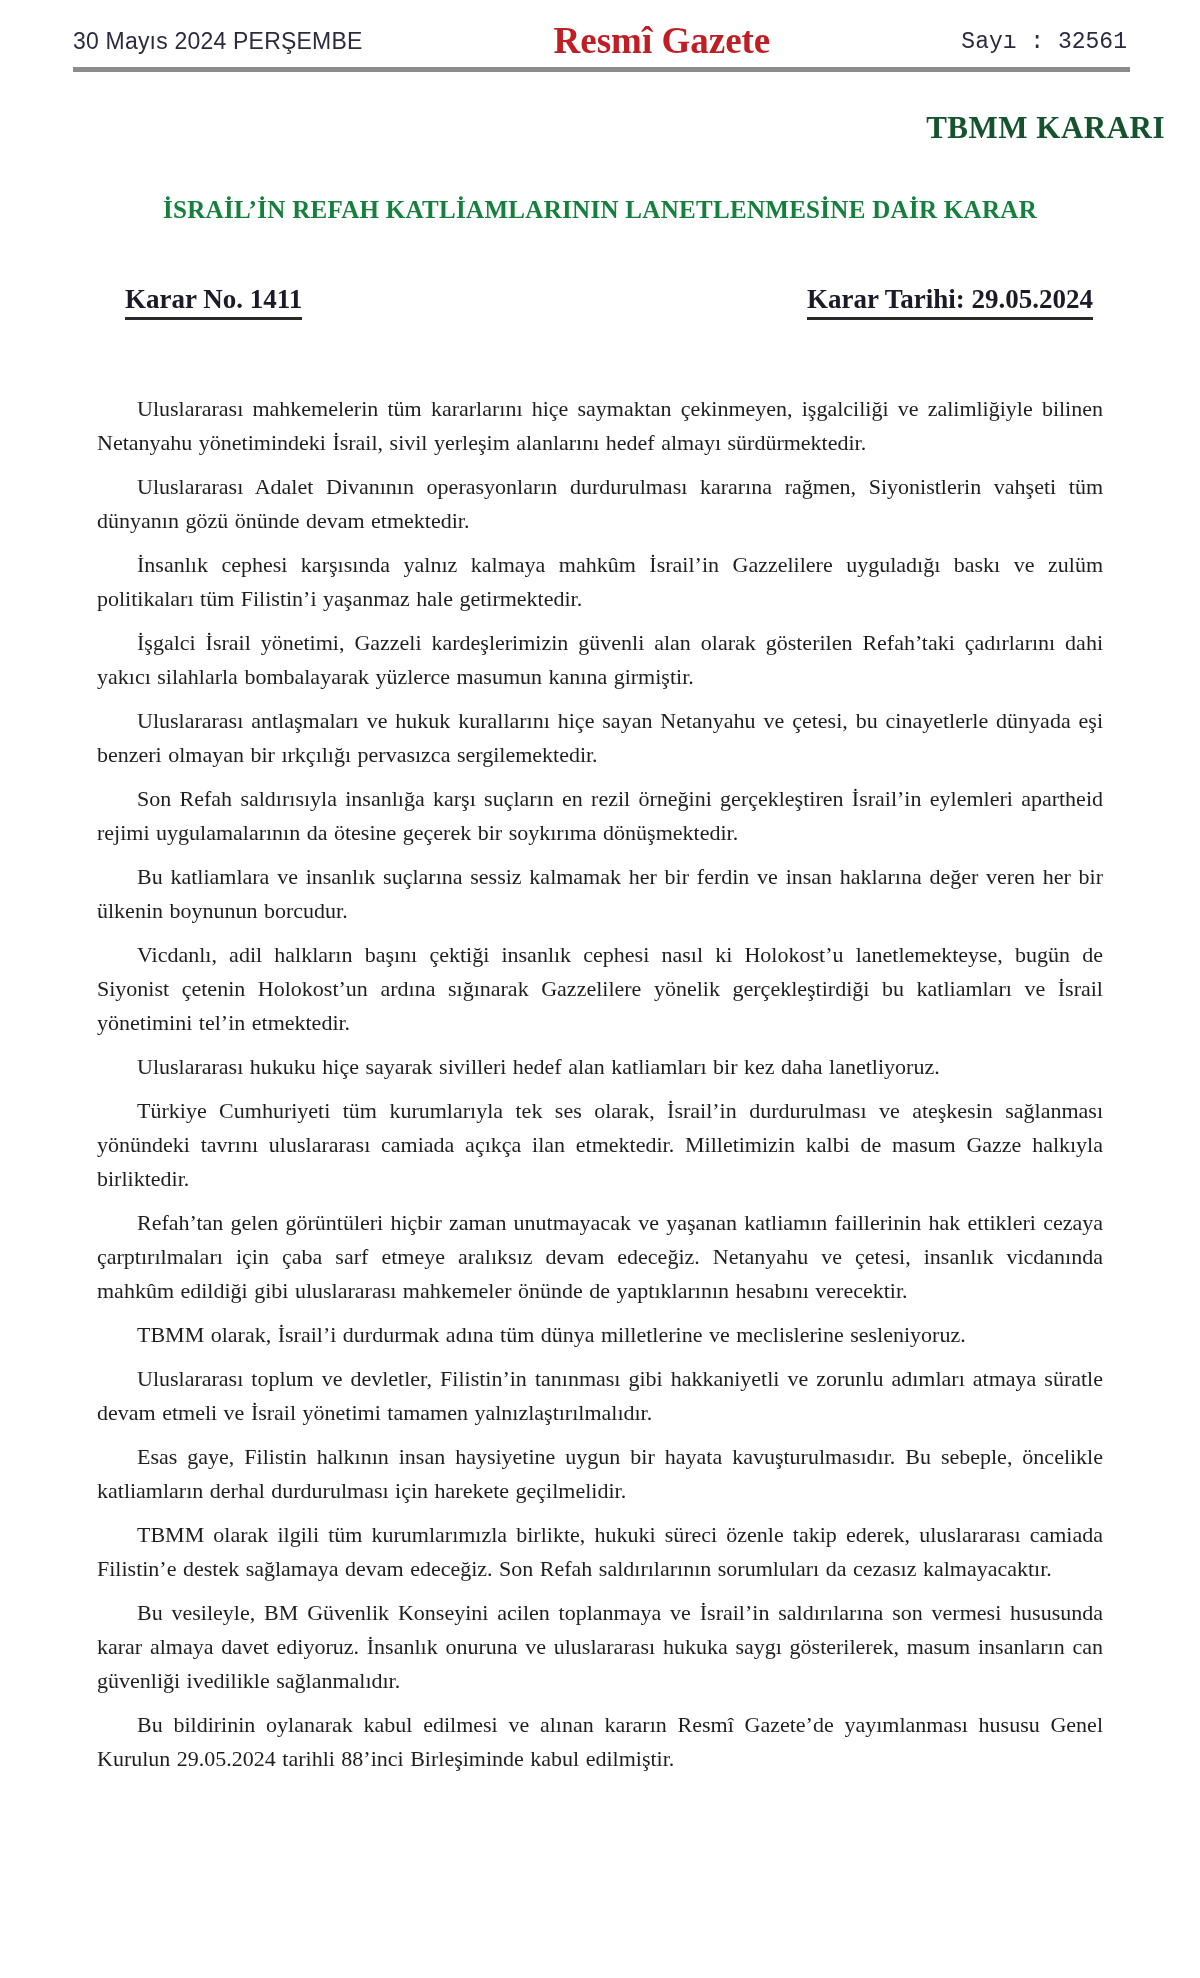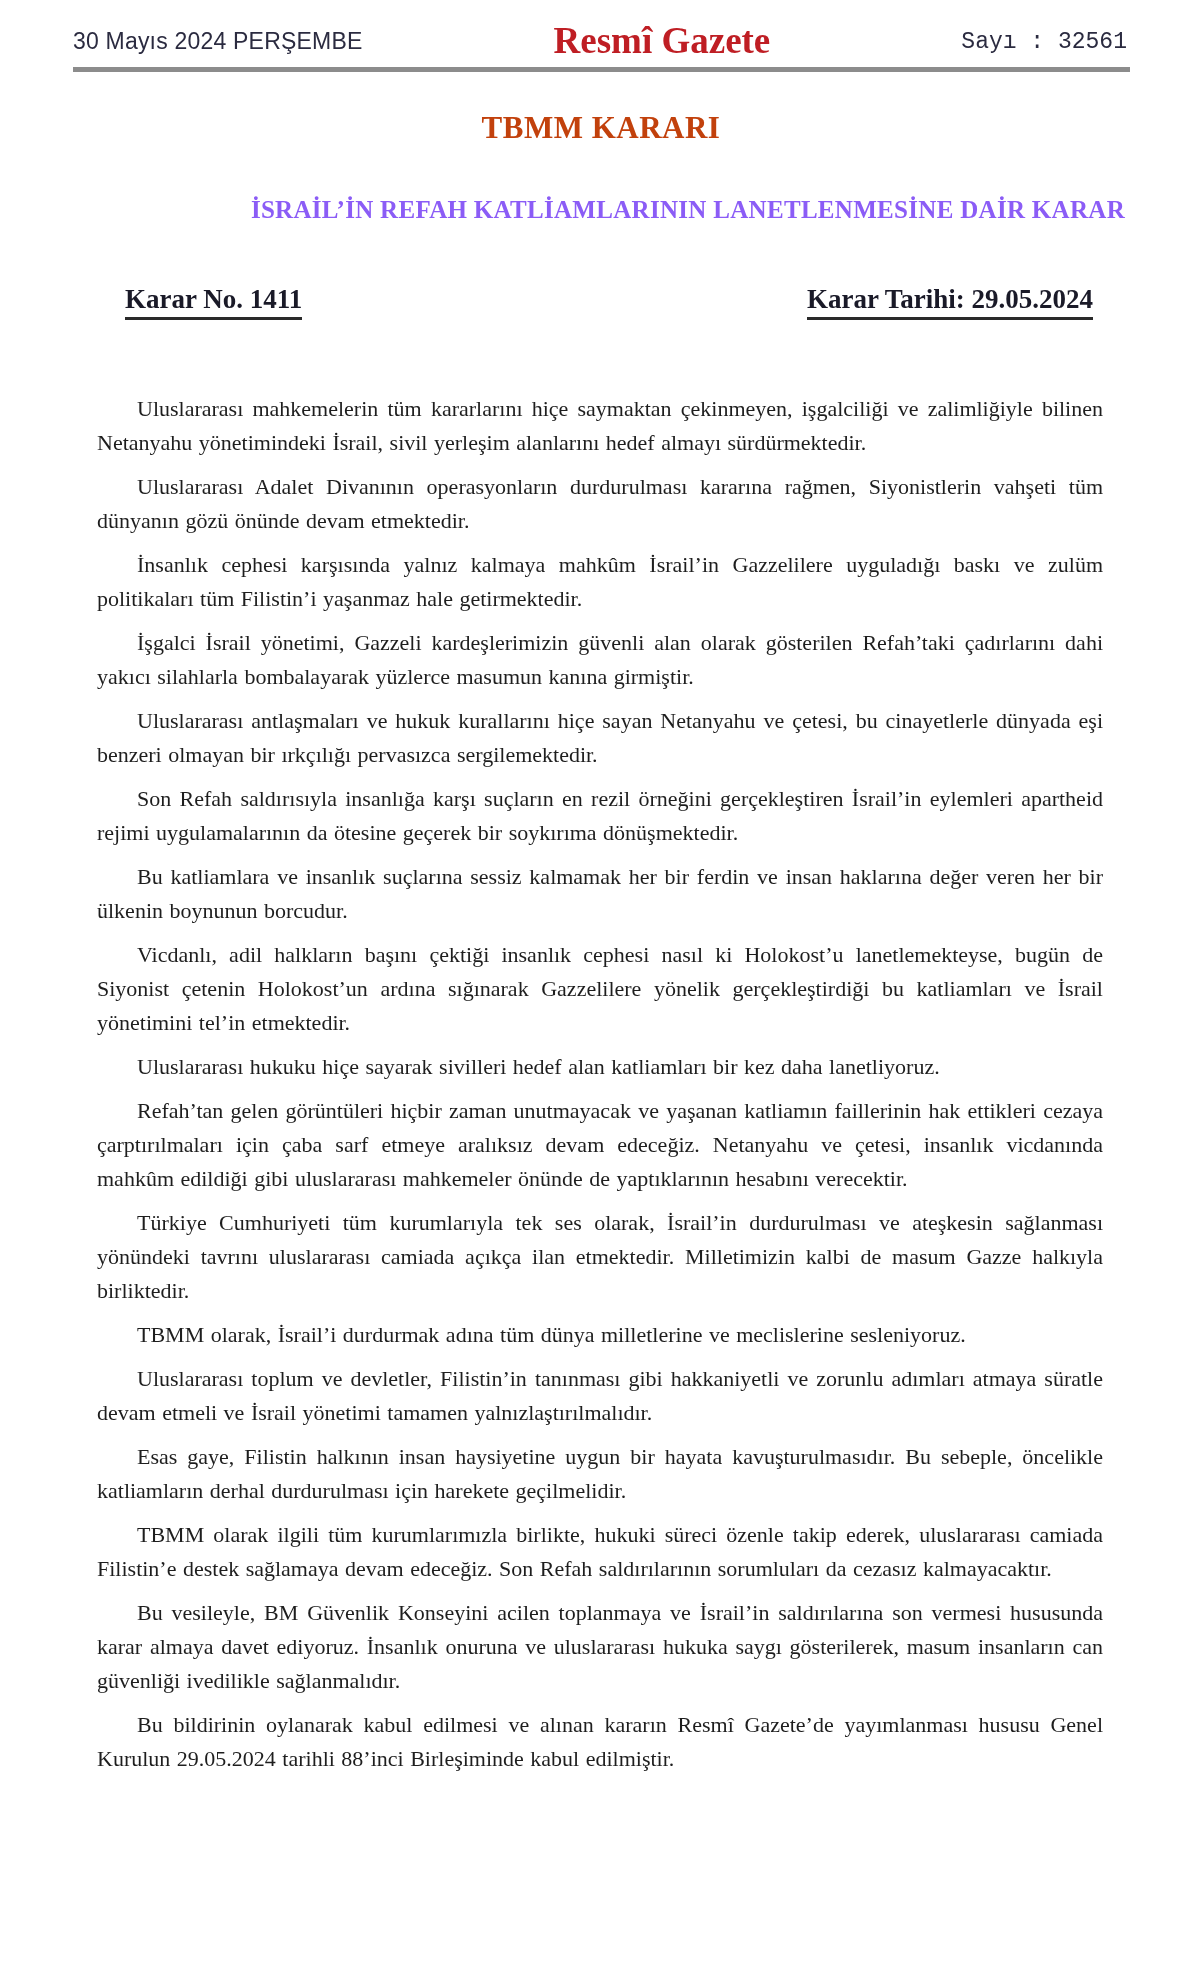--- a/index.html
+++ b/index.html
@@ -52,31 +52,31 @@
     height: 5px;
     background: #8c8c8c;
     margin: 12px 35px 0 38px;
     border: none;
   }
   
   .kind-title {
     font-family: "Liberation Serif", serif;
     font-size: 31px;
     font-weight: 700;
-    text-align: center;
-    color: #c2410c;
+    text-align: right;
+    color: #14532d;
     margin: 38px 0 0 2px;
     letter-spacing: 0.5px;
   }
   .decision-title {
     font-family: "Liberation Serif", serif;
     font-size: 25px;
     font-weight: 700;
-    text-align: right;
-    color: #8b5cf6;
+    text-align: center;
+    color: #15803d;
     margin: 50px 40px 0 40px;
     letter-spacing: 0.3px;
   }
   
   .meta-row {
     display: flex;
     justify-content: space-between;
     align-items: baseline;
     margin: 60px 72px 0 90px;
   }
@@ -129,22 +129,22 @@
   <div class="decision-body">
       <p>Uluslararası mahkemelerin tüm kararlarını hiçe saymaktan çekinmeyen, işgalciliği ve zalimliğiyle bilinen Netanyahu yönetimindeki İsrail, sivil yerleşim alanlarını hedef almayı sürdürmektedir.</p>
       <p>Uluslararası Adalet Divanının operasyonların durdurulması kararına rağmen, Siyonistlerin vahşeti tüm dünyanın gözü önünde devam etmektedir.</p>
       <p>İnsanlık cephesi karşısında yalnız kalmaya mahkûm İsrail’in Gazzelilere uyguladığı baskı ve zulüm politikaları tüm Filistin’i yaşanmaz hale getirmektedir.</p>
       <p>İşgalci İsrail yönetimi, Gazzeli kardeşlerimizin güvenli alan olarak gösterilen Refah’taki çadırlarını dahi yakıcı silahlarla bombalayarak yüzlerce masumun kanına girmiştir.</p>
       <p>Uluslararası antlaşmaları ve hukuk kurallarını hiçe sayan Netanyahu ve çetesi, bu cinayetlerle dünyada eşi benzeri olmayan bir ırkçılığı pervasızca sergilemektedir.</p>
       <p>Son Refah saldırısıyla insanlığa karşı suçların en rezil örneğini gerçekleştiren İsrail’in eylemleri apartheid rejimi uygulamalarının da ötesine geçerek bir soykırıma dönüşmektedir.</p>
       <p>Bu katliamlara ve insanlık suçlarına sessiz kalmamak her bir ferdin ve insan haklarına değer veren her bir ülkenin boynunun borcudur.</p>
       <p>Vicdanlı, adil halkların başını çektiği insanlık cephesi nasıl ki Holokost’u lanetlemekteyse, bugün de Siyonist çetenin Holokost’un ardına sığınarak Gazzelilere yönelik gerçekleştirdiği bu katliamları ve İsrail yönetimini tel’in etmektedir.</p>
       <p>Uluslararası hukuku hiçe sayarak sivilleri hedef alan katliamları bir kez daha lanetliyoruz.</p>
+      <p>Türkiye Cumhuriyeti tüm kurumlarıyla tek ses olarak, İsrail’in durdurulması ve ateşkesin sağlanması yönündeki tavrını uluslararası camiada açıkça ilan etmektedir. Milletimizin kalbi de masum Gazze halkıyla birliktedir.</p>
       <p>Refah’tan gelen görüntüleri hiçbir zaman unutmayacak ve yaşanan katliamın faillerinin hak ettikleri cezaya çarptırılmaları için çaba sarf etmeye aralıksız devam edeceğiz. Netanyahu ve çetesi, insanlık vicdanında mahkûm edildiği gibi uluslararası mahkemeler önünde de yaptıklarının hesabını verecektir.</p>
-      <p>Türkiye Cumhuriyeti tüm kurumlarıyla tek ses olarak, İsrail’in durdurulması ve ateşkesin sağlanması yönündeki tavrını uluslararası camiada açıkça ilan etmektedir. Milletimizin kalbi de masum Gazze halkıyla birliktedir.</p>
       <p>TBMM olarak, İsrail’i durdurmak adına tüm dünya milletlerine ve meclislerine sesleniyoruz.</p>
       <p>Uluslararası toplum ve devletler, Filistin’in tanınması gibi hakkaniyetli ve zorunlu adımları atmaya süratle devam etmeli ve İsrail yönetimi tamamen yalnızlaştırılmalıdır.</p>
       <p>Esas gaye, Filistin halkının insan haysiyetine uygun bir hayata kavuşturulmasıdır. Bu sebeple, öncelikle katliamların derhal durdurulması için harekete geçilmelidir.</p>
       <p>TBMM olarak ilgili tüm kurumlarımızla birlikte, hukuki süreci özenle takip ederek, uluslararası camiada Filistin’e destek sağlamaya devam edeceğiz. Son Refah saldırılarının sorumluları da cezasız kalmayacaktır.</p>
       <p>Bu vesileyle, BM Güvenlik Konseyini acilen toplanmaya ve İsrail’in saldırılarına son vermesi hususunda karar almaya davet ediyoruz. İnsanlık onuruna ve uluslararası hukuka saygı gösterilerek, masum insanların can güvenliği ivedilikle sağlanmalıdır.</p>
       <p>Bu bildirinin oylanarak kabul edilmesi ve alınan kararın Resmî Gazete’de yayımlanması hususu Genel Kurulun 29.05.2024 tarihli 88’inci Birleşiminde kabul edilmiştir.</p>
     </div>
 
 </div>
 

